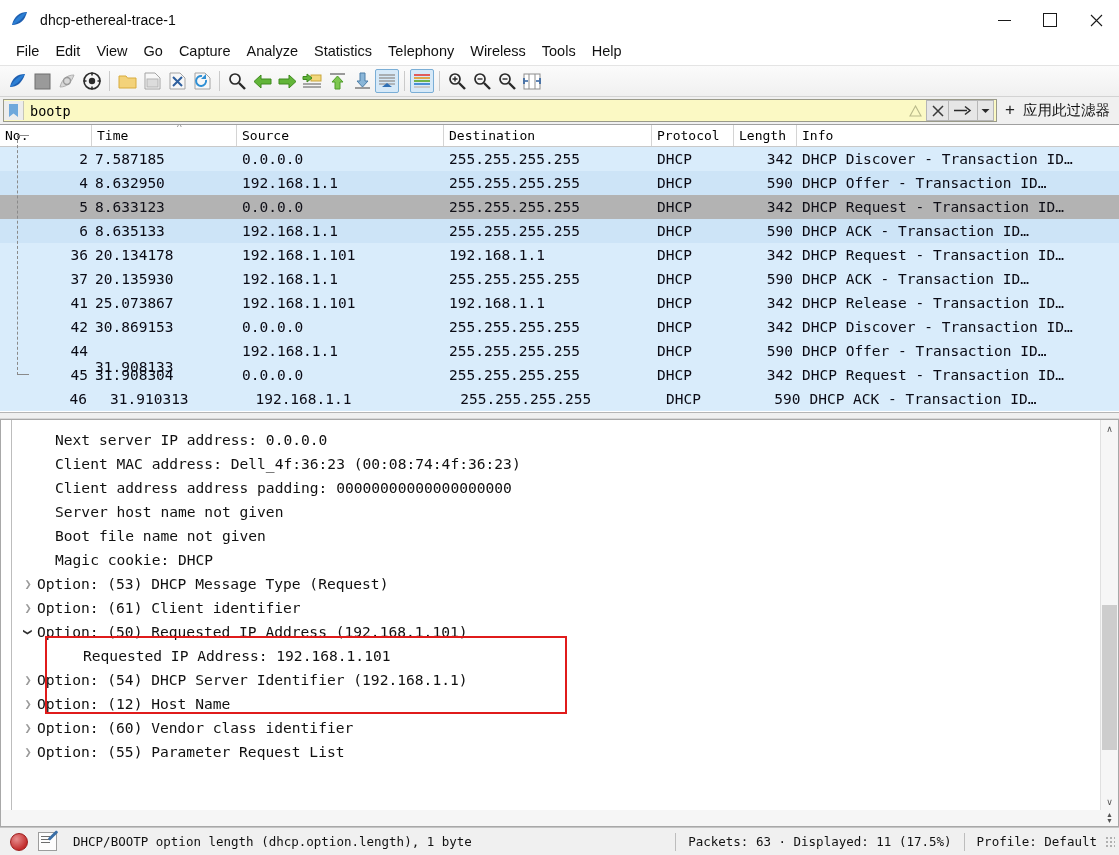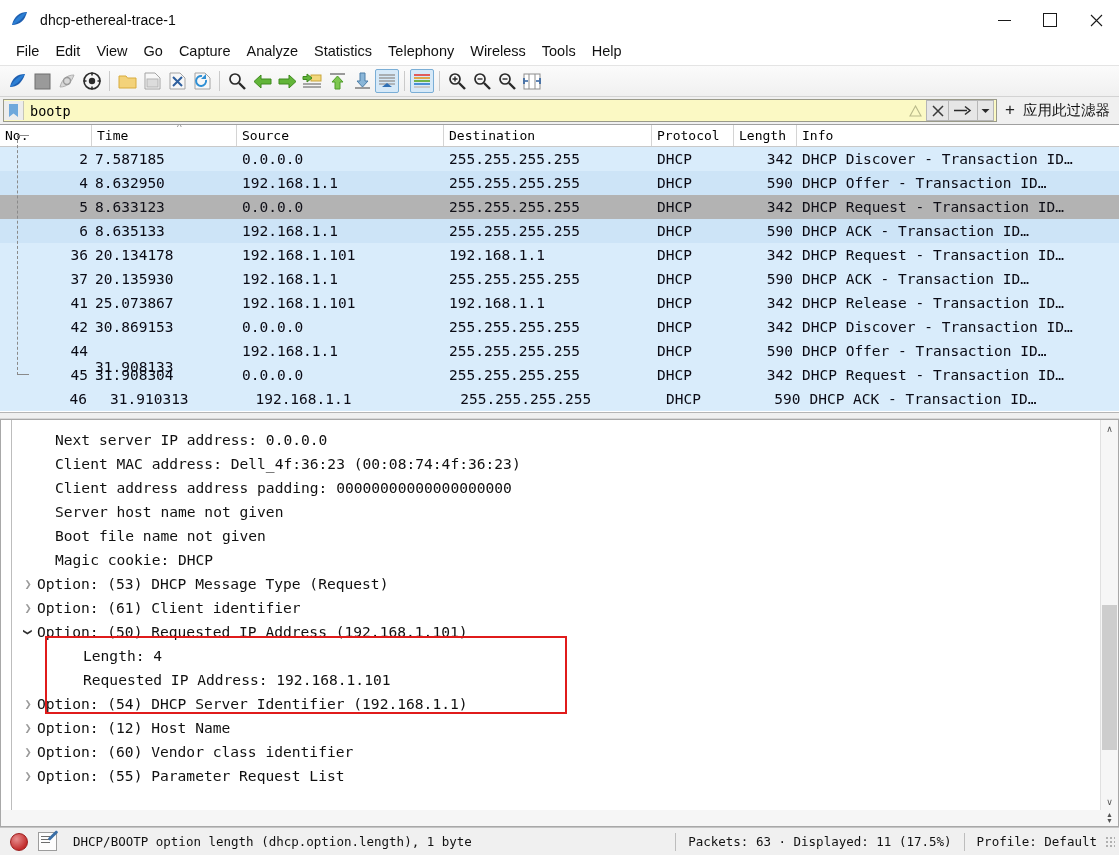--- a/index.html
+++ b/index.html
@@ -677,25 +677,20 @@
           <span class="dtext">Option: (61) Client identifier</span>
         </div>
         <div class="drow">
           <span style="display: inline-block; width: 18px;"></span>
           <span class="twisty open" style="transform: rotate(90deg);">❯</span>
           <span class="dtext">Option: (50) Requested IP Address (192.168.1.101)</span>
         </div>
         <div class="drow">
           <span style="display: inline-block; width: 64px;"></span>
           <span class="twisty"></span>
-          <span class="dtext">Length: 4</span>
-        </div>
-        <div class="drow">
-          <span style="display: inline-block; width: 64px;"></span>
-          <span class="twisty"></span>
           <span class="dtext">Requested IP Address: 192.168.1.101</span>
         </div>
         <div class="drow">
           <span style="display: inline-block; width: 18px;"></span>
           <span class="twisty">❯</span>
           <span class="dtext">Option: (54) DHCP Server Identifier (192.168.1.1)</span>
         </div>
         <div class="drow">
           <span style="display: inline-block; width: 18px;"></span>
           <span class="twisty">❯</span>

